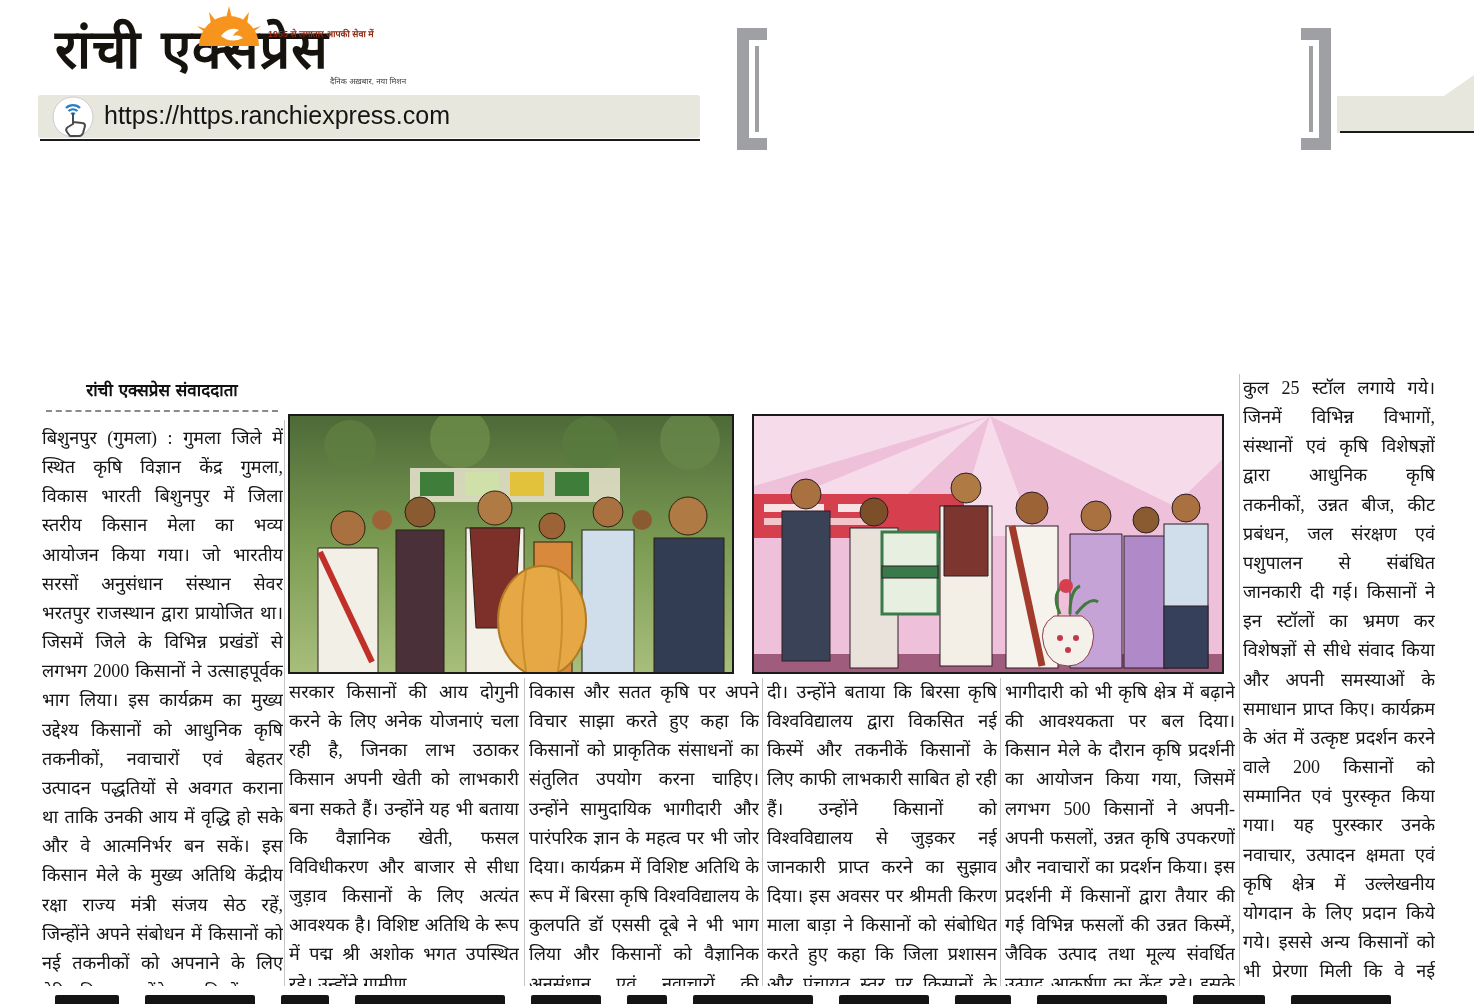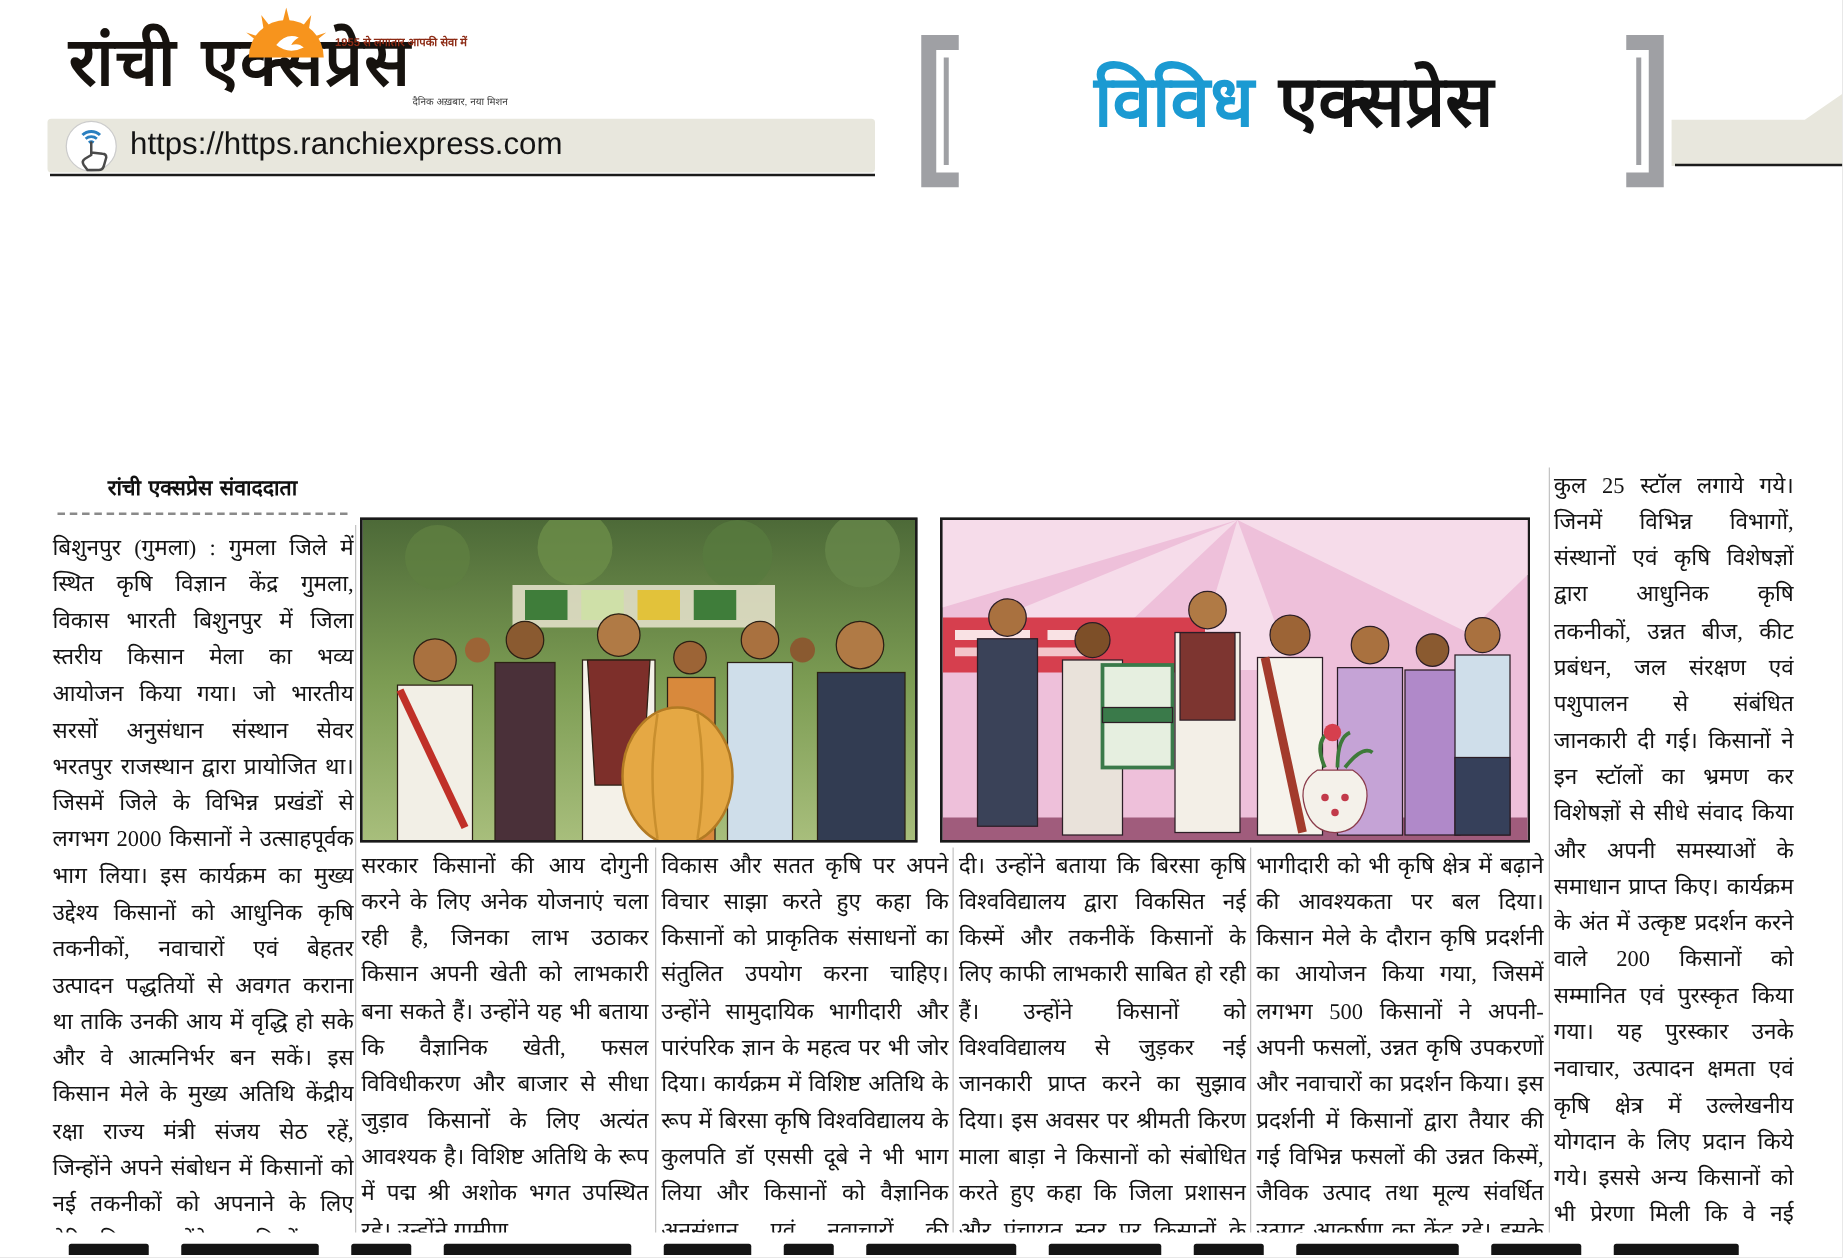--- a/index.html
+++ b/index.html
@@ -137,25 +137,20 @@
   <div class="rule-left"></div>
 
   <svg class="bracket l" viewBox="0 0 40 122">
     <path d="M38 0 H8 V122 H38 V110 H20 V12 H38 Z" fill="#9fa0a4"></path>
     <rect x="26" y="18" width="4" height="86" fill="#9fa0a4"></rect>
   </svg>
   <svg class="bracket r" viewBox="0 0 40 122">
     <path d="M2 0 H32 V122 H2 V110 H20 V12 H2 Z" fill="#9fa0a4"></path>
     <rect x="10" y="18" width="4" height="86" fill="#9fa0a4"></rect>
   </svg>
-  <div class="section-title">
-    <span class="blue">विविध</span>
-    <span> </span>
-    <span class="black">एक्सप्रेस</span>
-  </div>
   <div class="band-right"></div>
   <div class="rule-right"></div>
 
 
   <div class="byline">रांची एक्सप्रेस संवाददाता</div>
   <div class="byline-rule"></div>
 
   <div class="photo p1">
     <svg width="446" height="260" viewBox="0 0 446 260">
       <defs>

